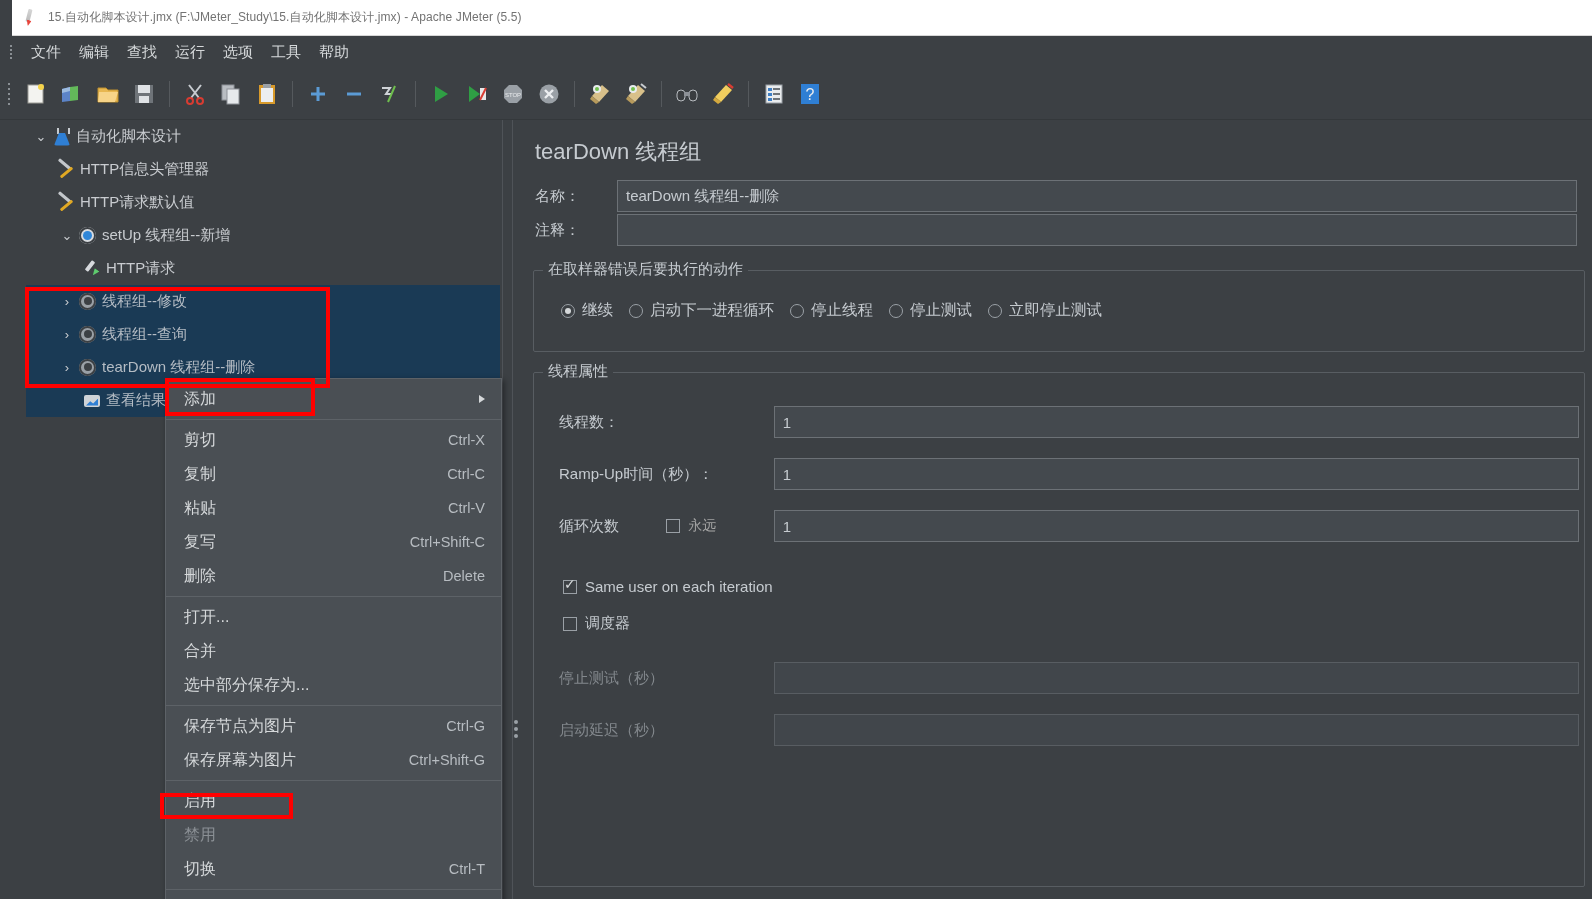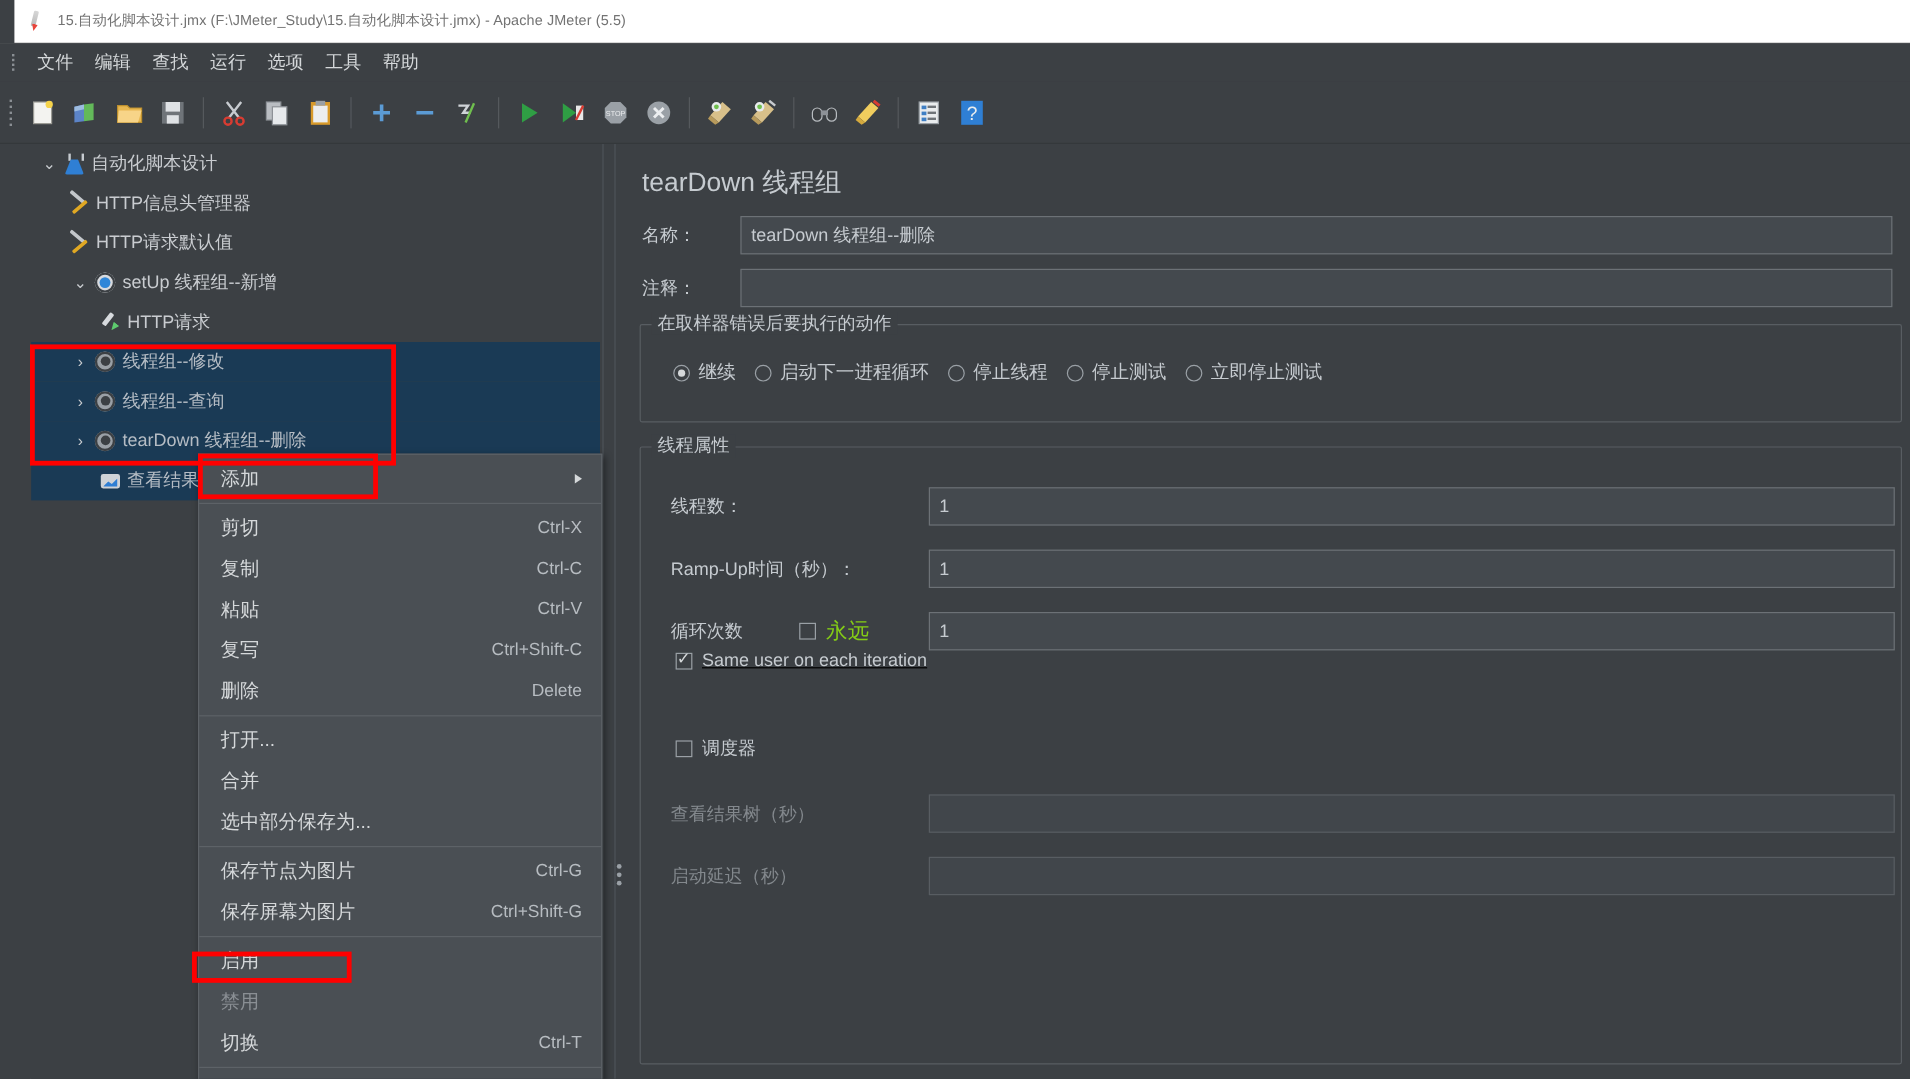--- a/index.html
+++ b/index.html
@@ -525,21 +525,21 @@
 
   <div class="editor">
 
     <div class="ed-title">tearDown 线程组</div>
 
     <div class="fld-row" style="left:10px; top:60px; width:1050px;">
       <div class="fld-label" style="width:82px;">名称：</div>
       <div class="fld-input" style="width:960px;">tearDown 线程组--删除</div>
     </div>
 
-    <div class="fld-row" style="left:10px; top:104px; width:1050px;font-family:Liberation Mono, monospace;">
+    <div class="fld-row" style="left:10px; top:94px; width:1050px;font-family:Liberation Mono, monospace;">
       <div class="fld-label" style="width:82px;">注释：</div>
       <div class="fld-input" style="width:960px;"></div>
     </div>
 
     <div class="grp" style="left:8px; top:150px; width:1052px; height:82px;">
       <div class="grp-title">在取样器错误后要执行的动作</div>
     </div>
     <div class="radio-row" style="left:36px; top:180px;">
       <div class="radio on">
         <span class="dot"></span>
@@ -574,37 +574,37 @@
 
     <div class="fld-row" style="left:34px; top:338px; width:1020px;">
       <div class="fld-label" style="width:216px;">Ramp-Up时间（秒）：</div>
       <div class="fld-input" style="width:810px;">1</div>
     </div>
 
     <div class="fld-row" style="left:34px; top:390px; width:1020px;">
       <div class="fld-label" style="width:108px;">循环次数</div>
       <div style="display:flex;align-items:center;width:108px;">
         <span class="cbx"></span>
-        <span style="font-size:18px;color:#84cc16;white-space:nowrap;text-align:right;">永远</span>
+        <span style="font-size:14px;color:#a3a3a3;white-space:nowrap;text-align:right;">永远</span>
       </div>
       <div class="fld-input" style="width:810px;">1</div>
     </div>
 
-    <div class="cbx-row" style="left:38px; top:422px;text-decoration:underline;">
+    <div class="cbx-row" style="left:38px; top:458px;">
       <span class="cbx on"></span>
       <span>Same user on each iteration</span>
     </div>
 
     <div class="cbx-row" style="left:38px; top:494px;">
       <span class="cbx"></span>
       <span>调度器</span>
     </div>
 
     <div class="fld-row" style="left:34px; top:542px; width:1020px;">
-      <div class="fld-label" style="width:216px;color:#83888d;">查看结果树（秒）</div>
+      <div class="fld-label" style="width:216px;color:#83888d;">停止测试（秒）</div>
       <div class="fld-input disabled" style="width:810px;"></div>
     </div>
 
     <div class="fld-row" style="left:34px; top:594px; width:1020px;">
       <div class="fld-label" style="width:216px;color:#83888d;">启动延迟（秒）</div>
       <div class="fld-input disabled" style="width:810px;"></div>
     </div>
 
   </div>
 

